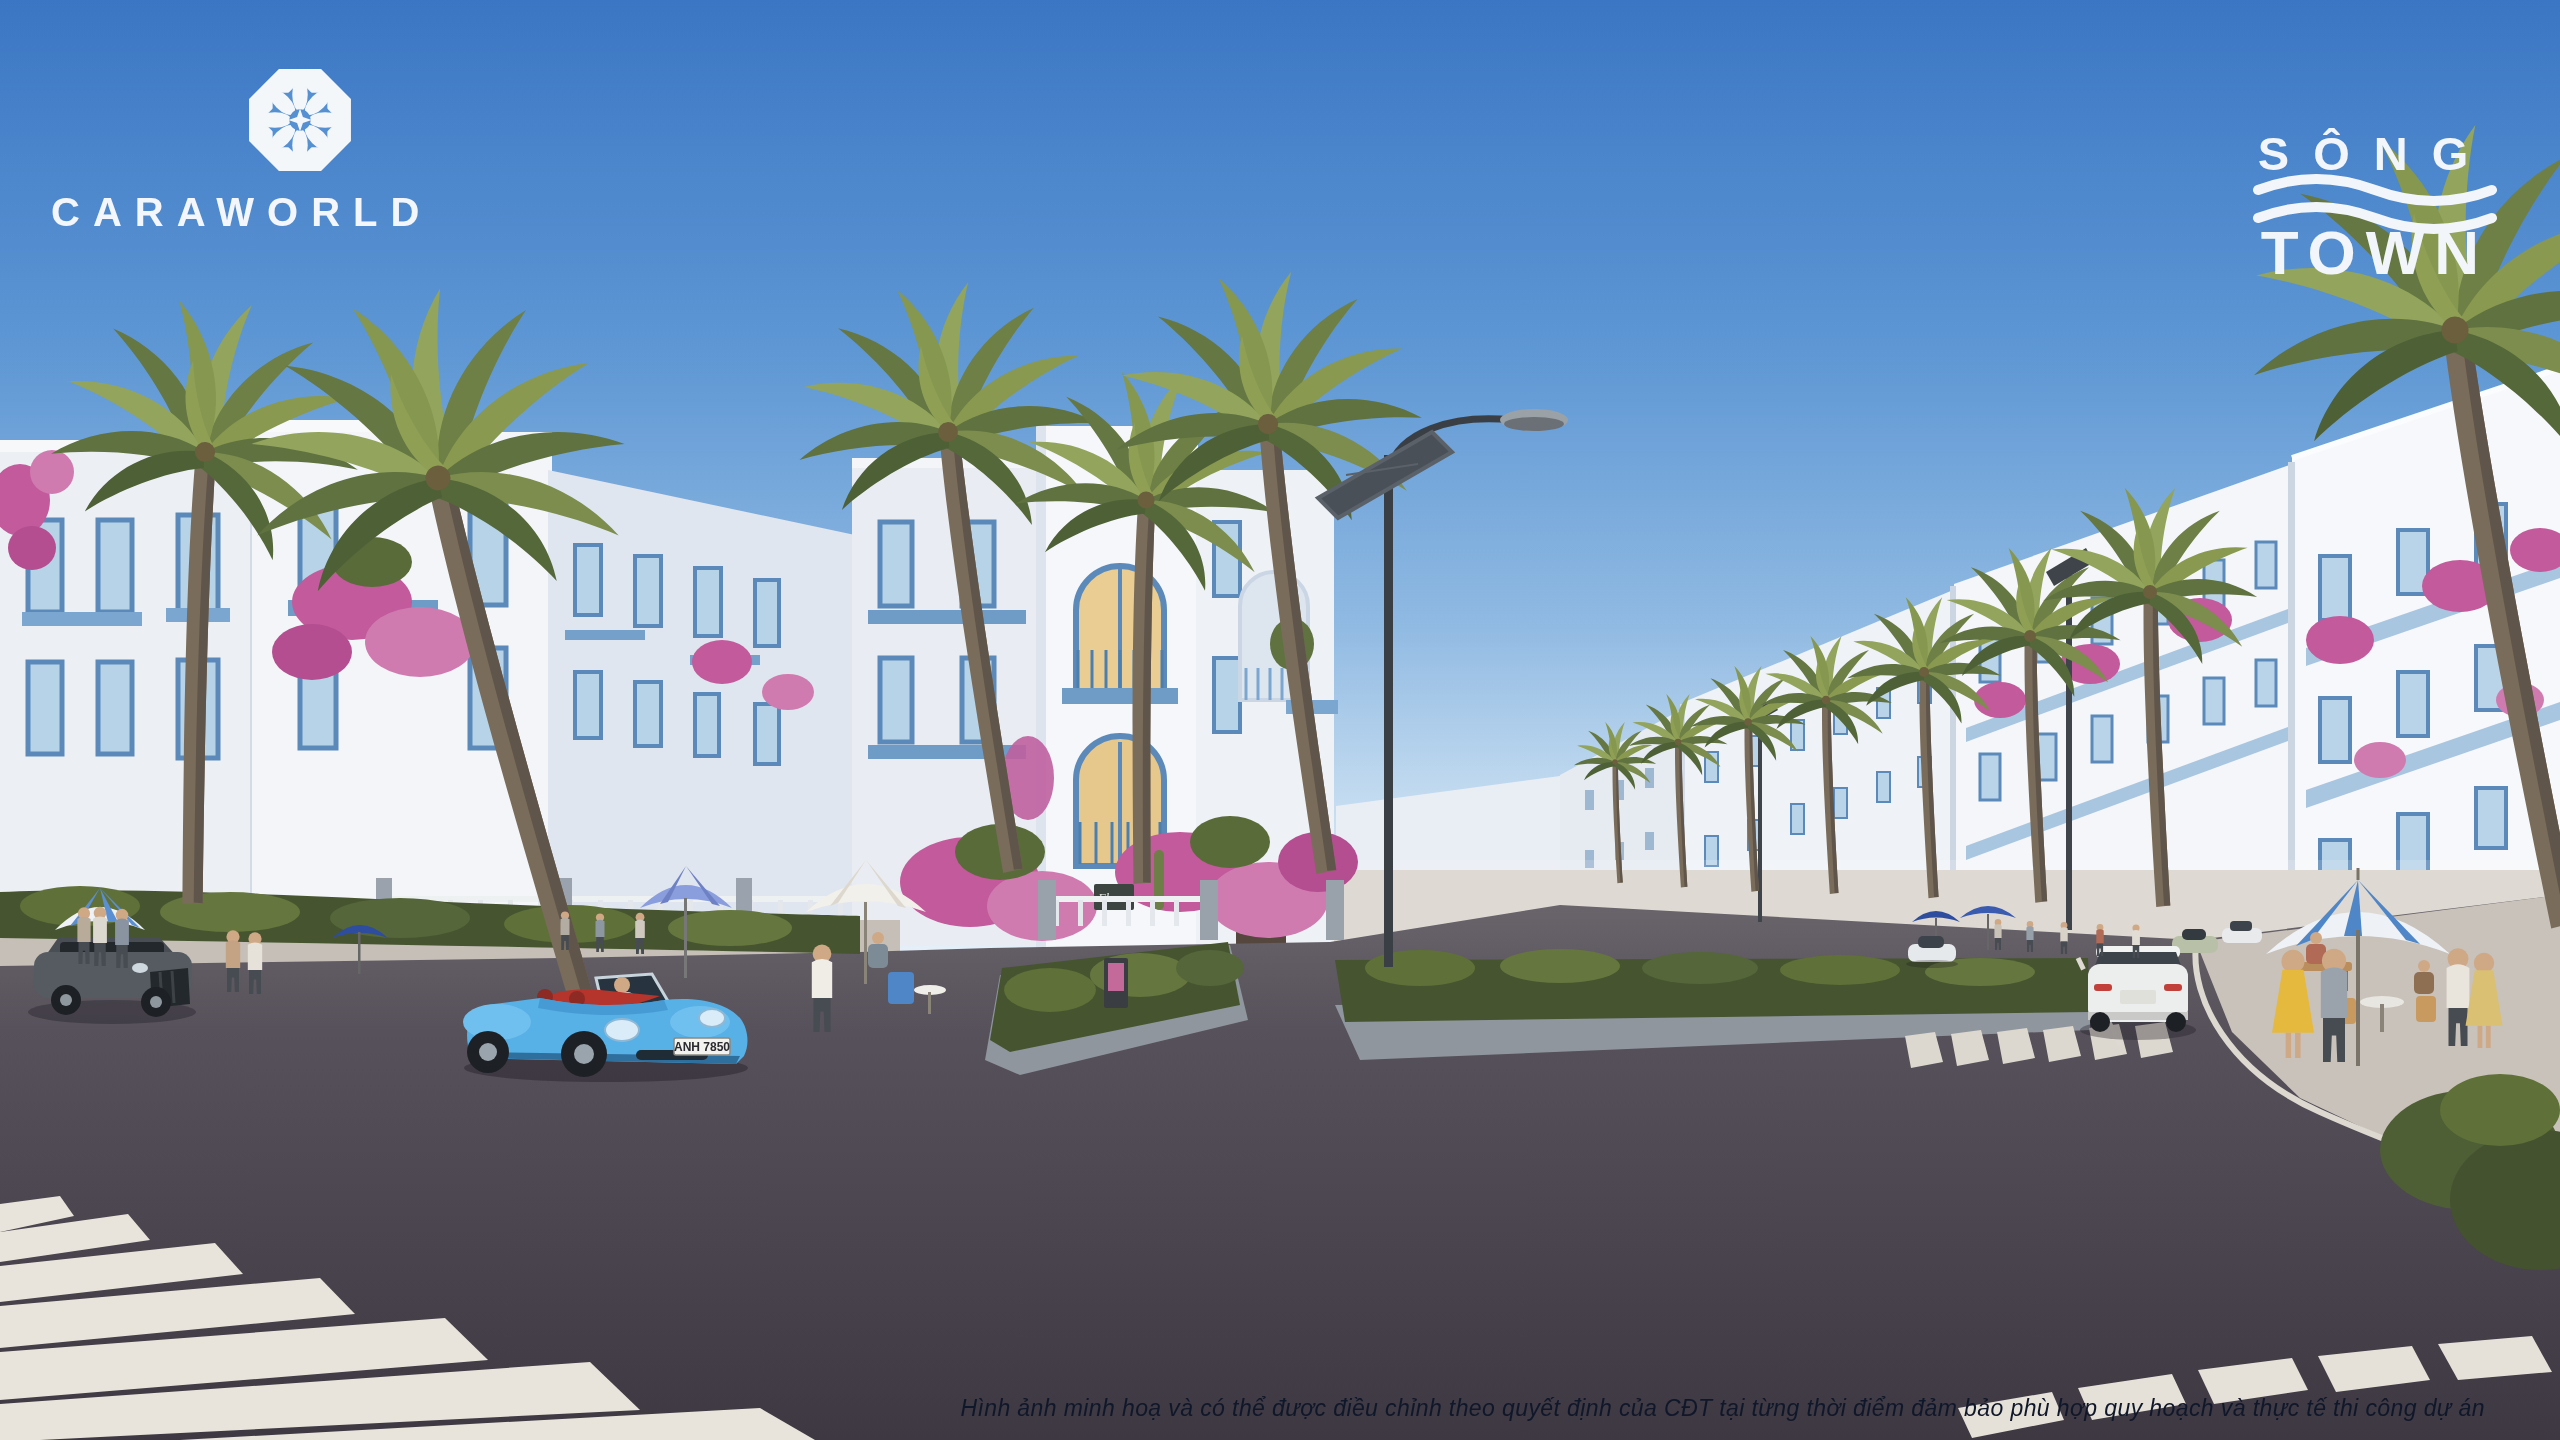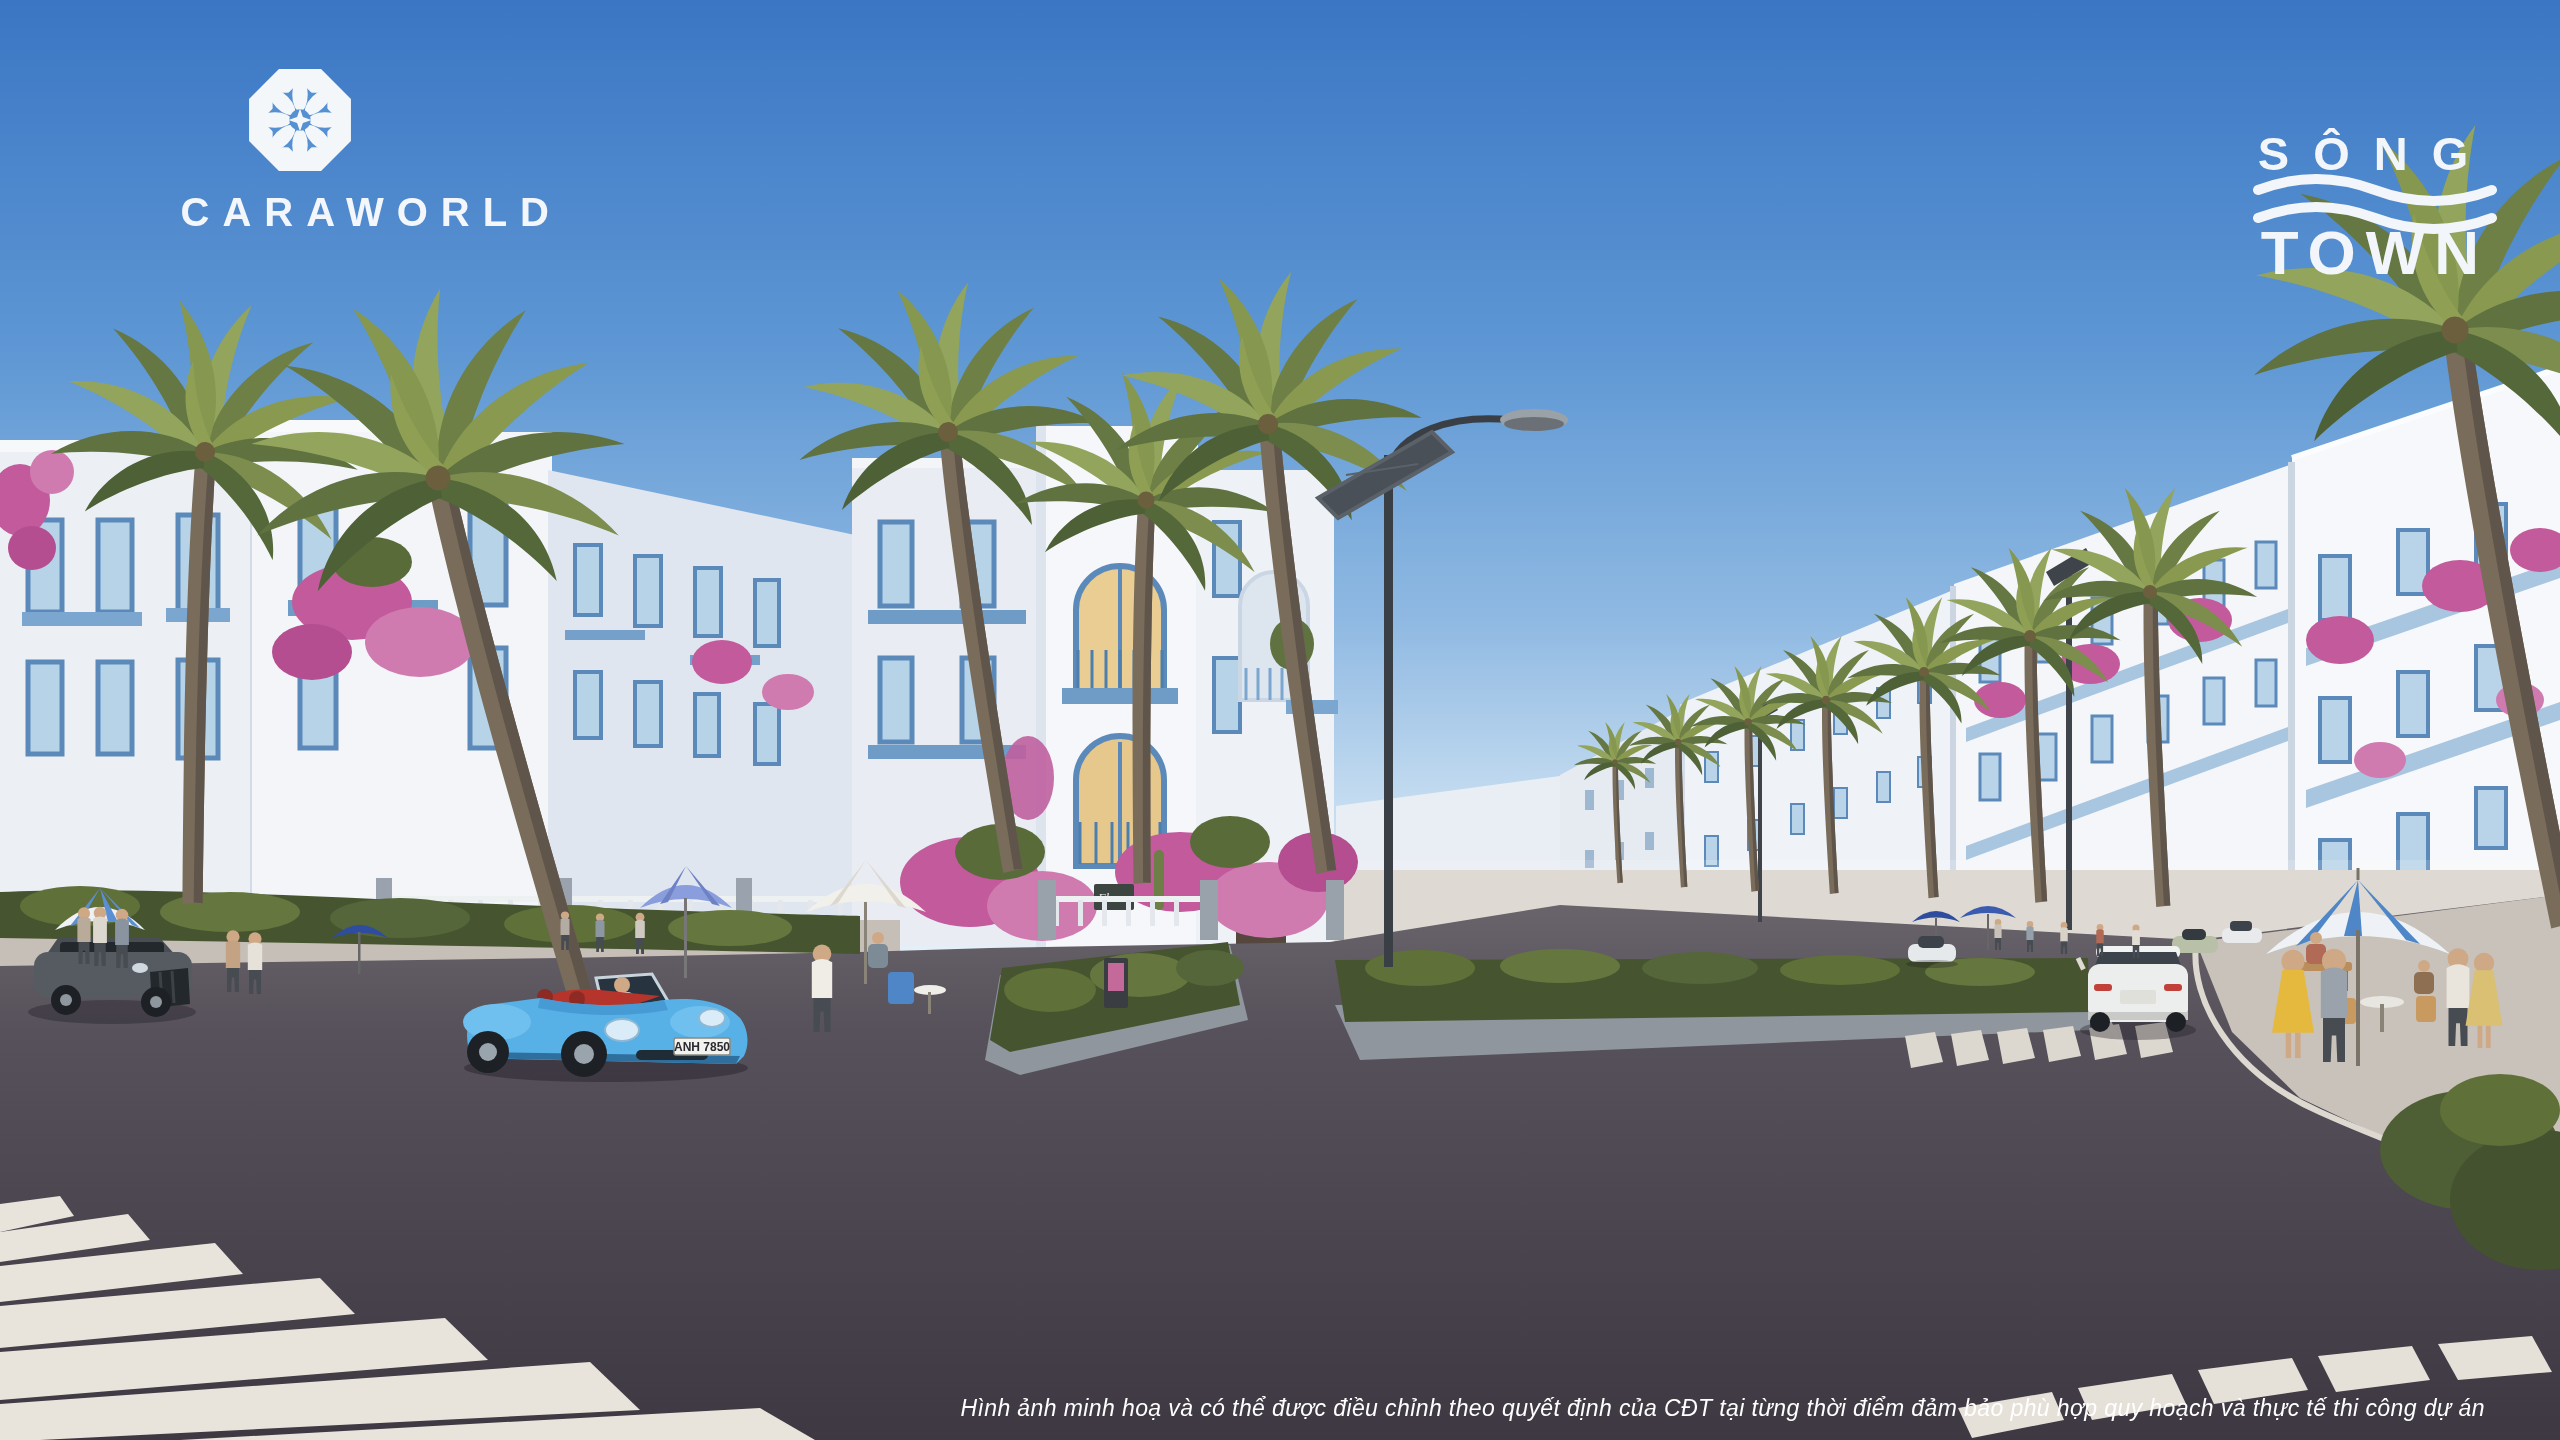--- a/index.html
+++ b/index.html
@@ -1,24 +1,24 @@
 <!DOCTYPE html>
 <html><head>
 <meta charset="utf-8">
 <style>
   html,body{margin:0;padding:0;background:#222;}
   .stage{position:relative;width:2560px;height:1440px;overflow:hidden;
          font-family:"Liberation Sans",sans-serif;background:#4a86cf;}
   svg.scene{position:absolute;left:0;top:0;}
-  .logo-cw{position:absolute;left:38px;top:62px;width:524px;text-align:right;color:#f3f7fb;}
+  .logo-cw{position:absolute;left:38px;top:62px;width:524px;text-align:left;color:#f3f7fb;}
   .cw-icon{display:block;margin:0 auto;}
   .cw-word{margin-top:12px;font-size:40px;font-weight:700;letter-spacing:13px;padding-left:13px;color:#f3f7fb;}
   .logo-st{position:absolute;left:2252px;top:96px;width:246px;height:196px;}
   .disclaimer{position:absolute;right:75px;bottom:18px;font-size:23px;font-style:italic;
-              color:#ffffff;letter-spacing:.4px;}
+              color:#0f172a;letter-spacing:.4px;}
 </style>
 </head>
 <body>
 
 <div class="stage">
 
 <svg class="scene" width="2560" height="1440" viewBox="0 0 2560 1440">
 <defs>
   <linearGradient id="sky" x1="0" y1="0" x2="0" y2="1">
     <stop offset="0" stop-color="#3b76c4"></stop>

